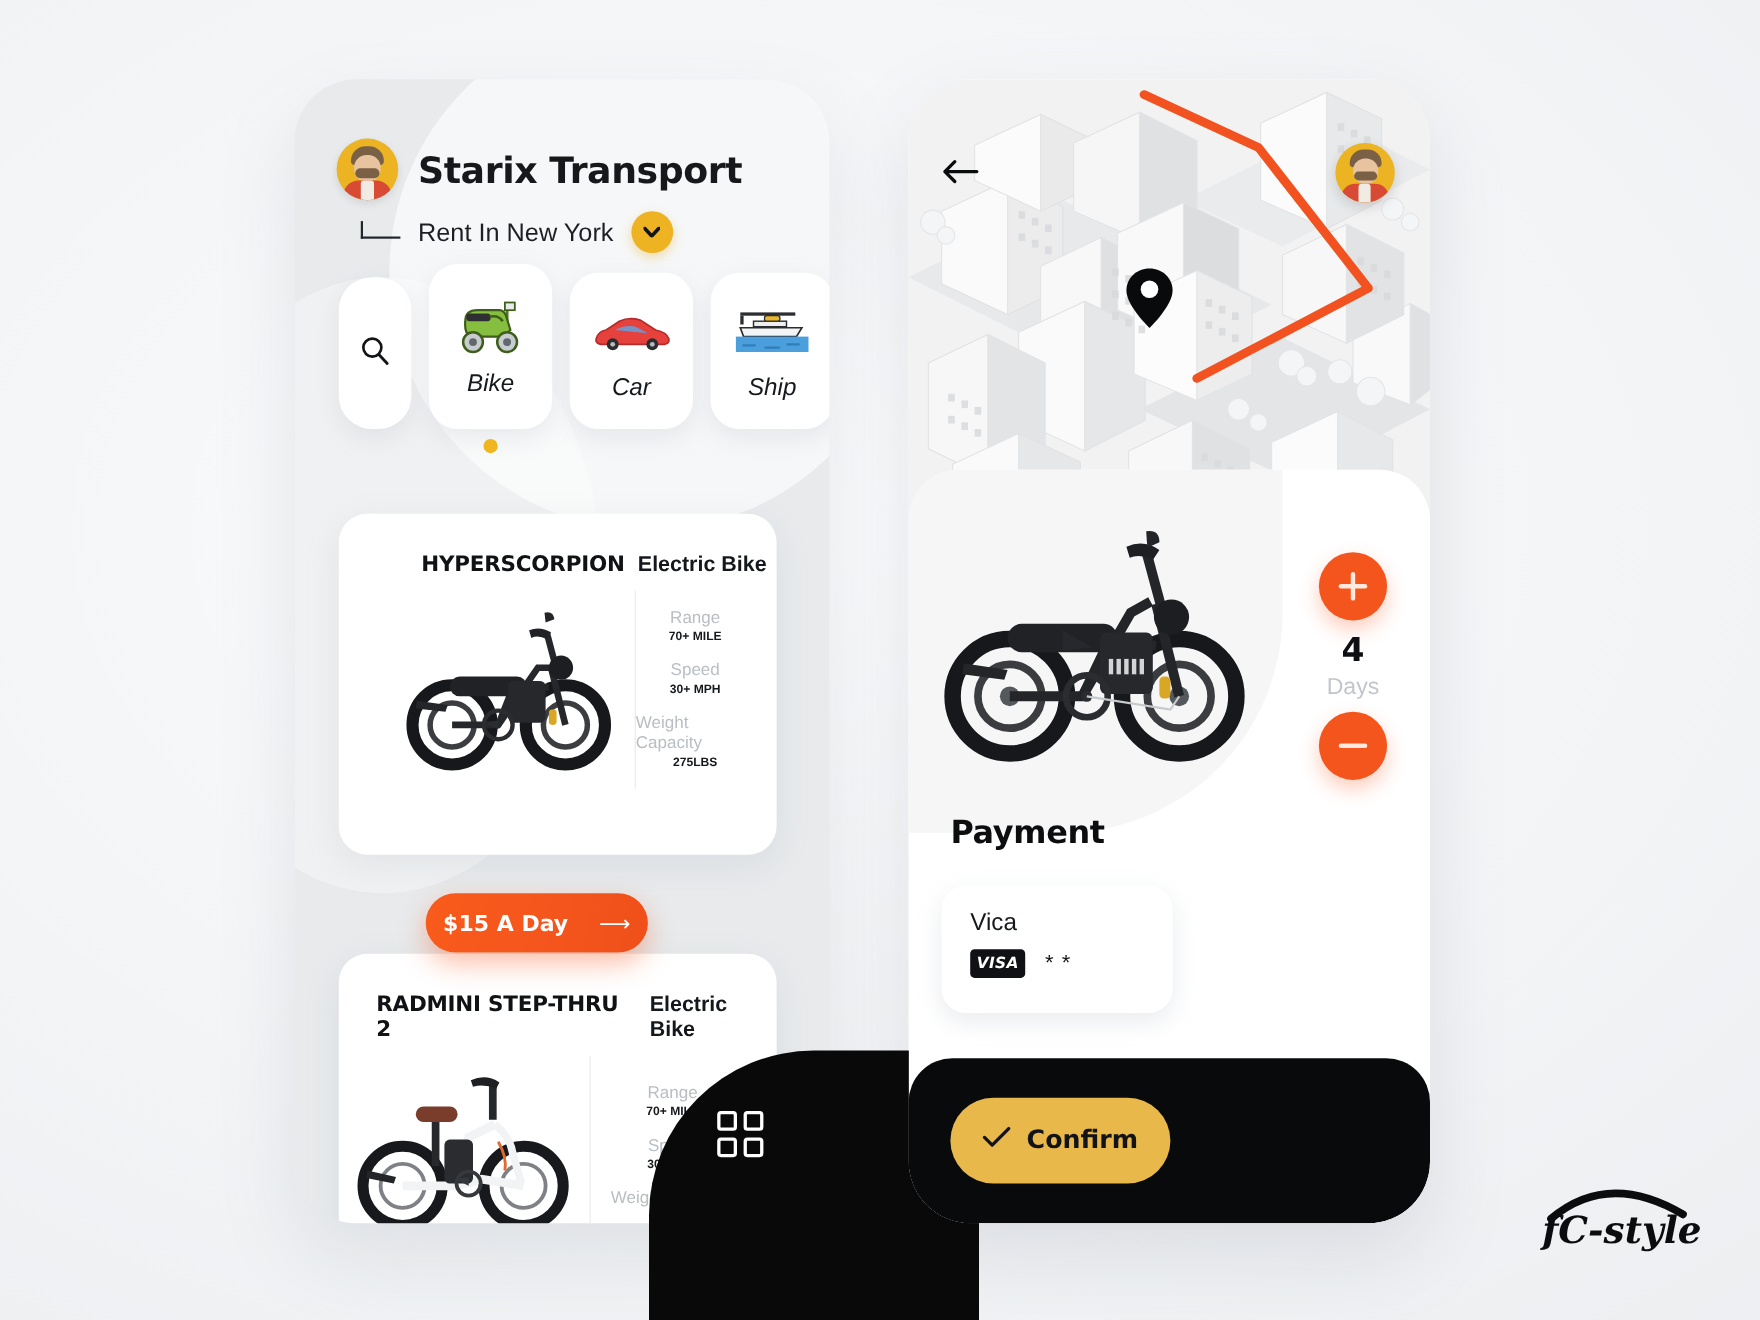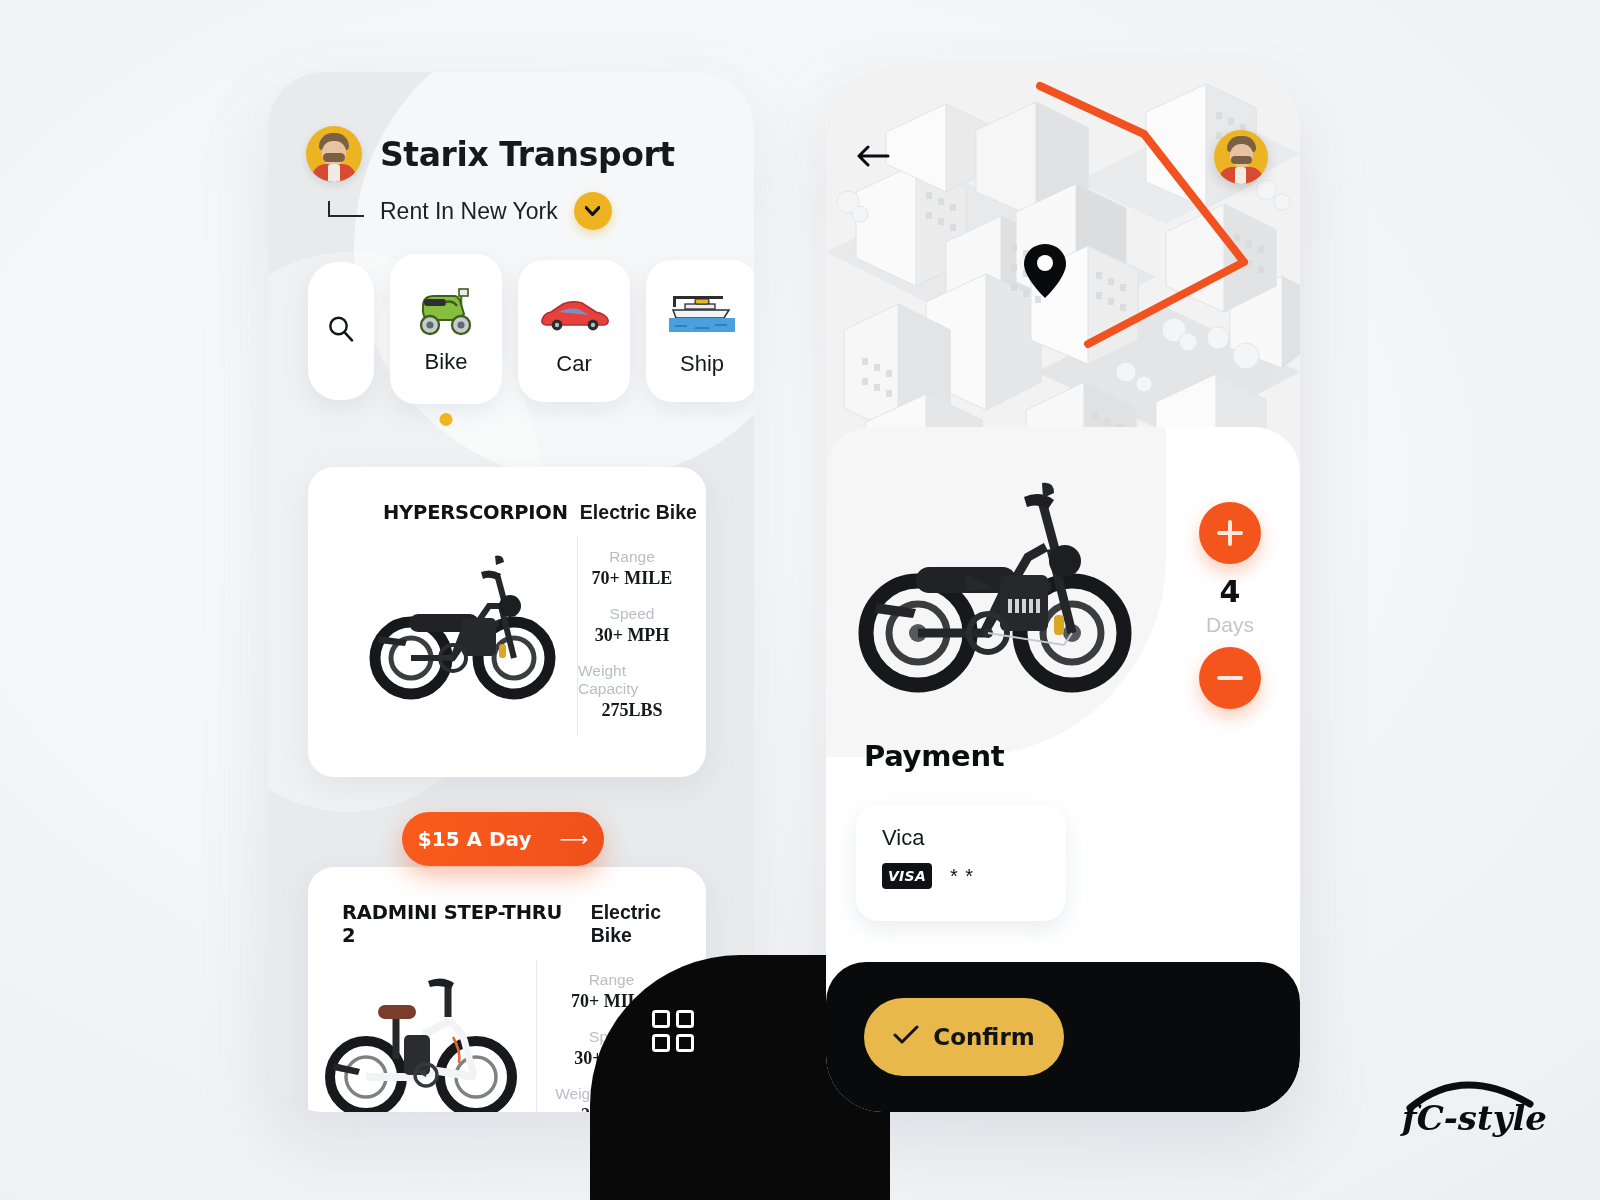--- a/index.html
+++ b/index.html
@@ -73,22 +73,22 @@
   .loc-chev {
     width: 38px; height: 38px; border-radius: 50%;
     background: #edb322; margin-left: 16px;
     display: flex; align-items: center; justify-content: center;
     box-shadow: 0 4px 10px rgba(230,170,20,0.35);
   }
   .loc-chev svg { display:block; }
 
   
   .cat-strip {
-    position: absolute; left: 40px; top: 186px;
-    display: flex; gap: 16px; align-items: center;
+    position: absolute; left: 40px; top: 172px;
+    display: flex; gap: 16px; align-items: flex-end; font-style: italic;
   }
   .cat-search {
     width: 66px; height: 138px; border-radius: 30px; background:#fff;
     display: flex; align-items: center; justify-content: center;
     box-shadow: 0 8px 22px rgba(150,160,175,0.18);
     flex: none;
   }
   .cat-card {
     width: 112px; height: 142px; border-radius: 26px; background:#fff;
     box-shadow: 0 8px 22px rgba(150,160,175,0.18);
@@ -117,24 +117,24 @@
   .bc-name { font-size: 19.5px; font-weight: 700; color:#101215; letter-spacing: -0.2px; font-family:"DejaVu Sans",sans-serif;}
   .bc-type { font-size: 19.5px; color:#14171b; font-weight: 700; }
 
   .bc-body { display:flex; padding: 12px 0 0 0; }
   .bc-img { width: 228px; height: 180px; position: relative; }
   .bc-specs {
     flex: 1; border-left: 1.5px solid #e7e9ec; padding: 6px 20px 6px 0;
     display:flex; flex-direction:column; align-items:center; justify-content:center; gap: 2px;
   }
   .sp-k { font-size: 15.5px; color:#b9bec4; margin-top:6px;}
-  .sp-v { font-size: 18px; font-weight: 700; color:#15181c; margin-bottom:8px; font-family:Liberation Serif, serif;}
+  .sp-v { font-size: 11px; font-weight: 700; color:#15181c; margin-bottom:8px; font-family:Liberation Sans, sans-serif;}
 
   .price-btn {
-    position: absolute; left: 134px; top: 740px;
+    position: absolute; left: 119px; top: 740px;
     width: 202px; height: 54px; border-radius: 27px;
     background: linear-gradient(100deg,#f85b1b 0%,#f4551d 60%,#ef4f18 100%);
     display: flex; align-items:center; justify-content:center; gap: 28px;
     color: #fff; font-size: 20px; font-weight: 700; border: none; cursor: pointer;
     box-shadow: 0 10px 24px rgba(244,86,30,0.38);
     font-family: "DejaVu Sans", sans-serif;
     z-index: 6;
   }
   .price-btn .arw { font-size: 20px; font-weight: 400; }
 

